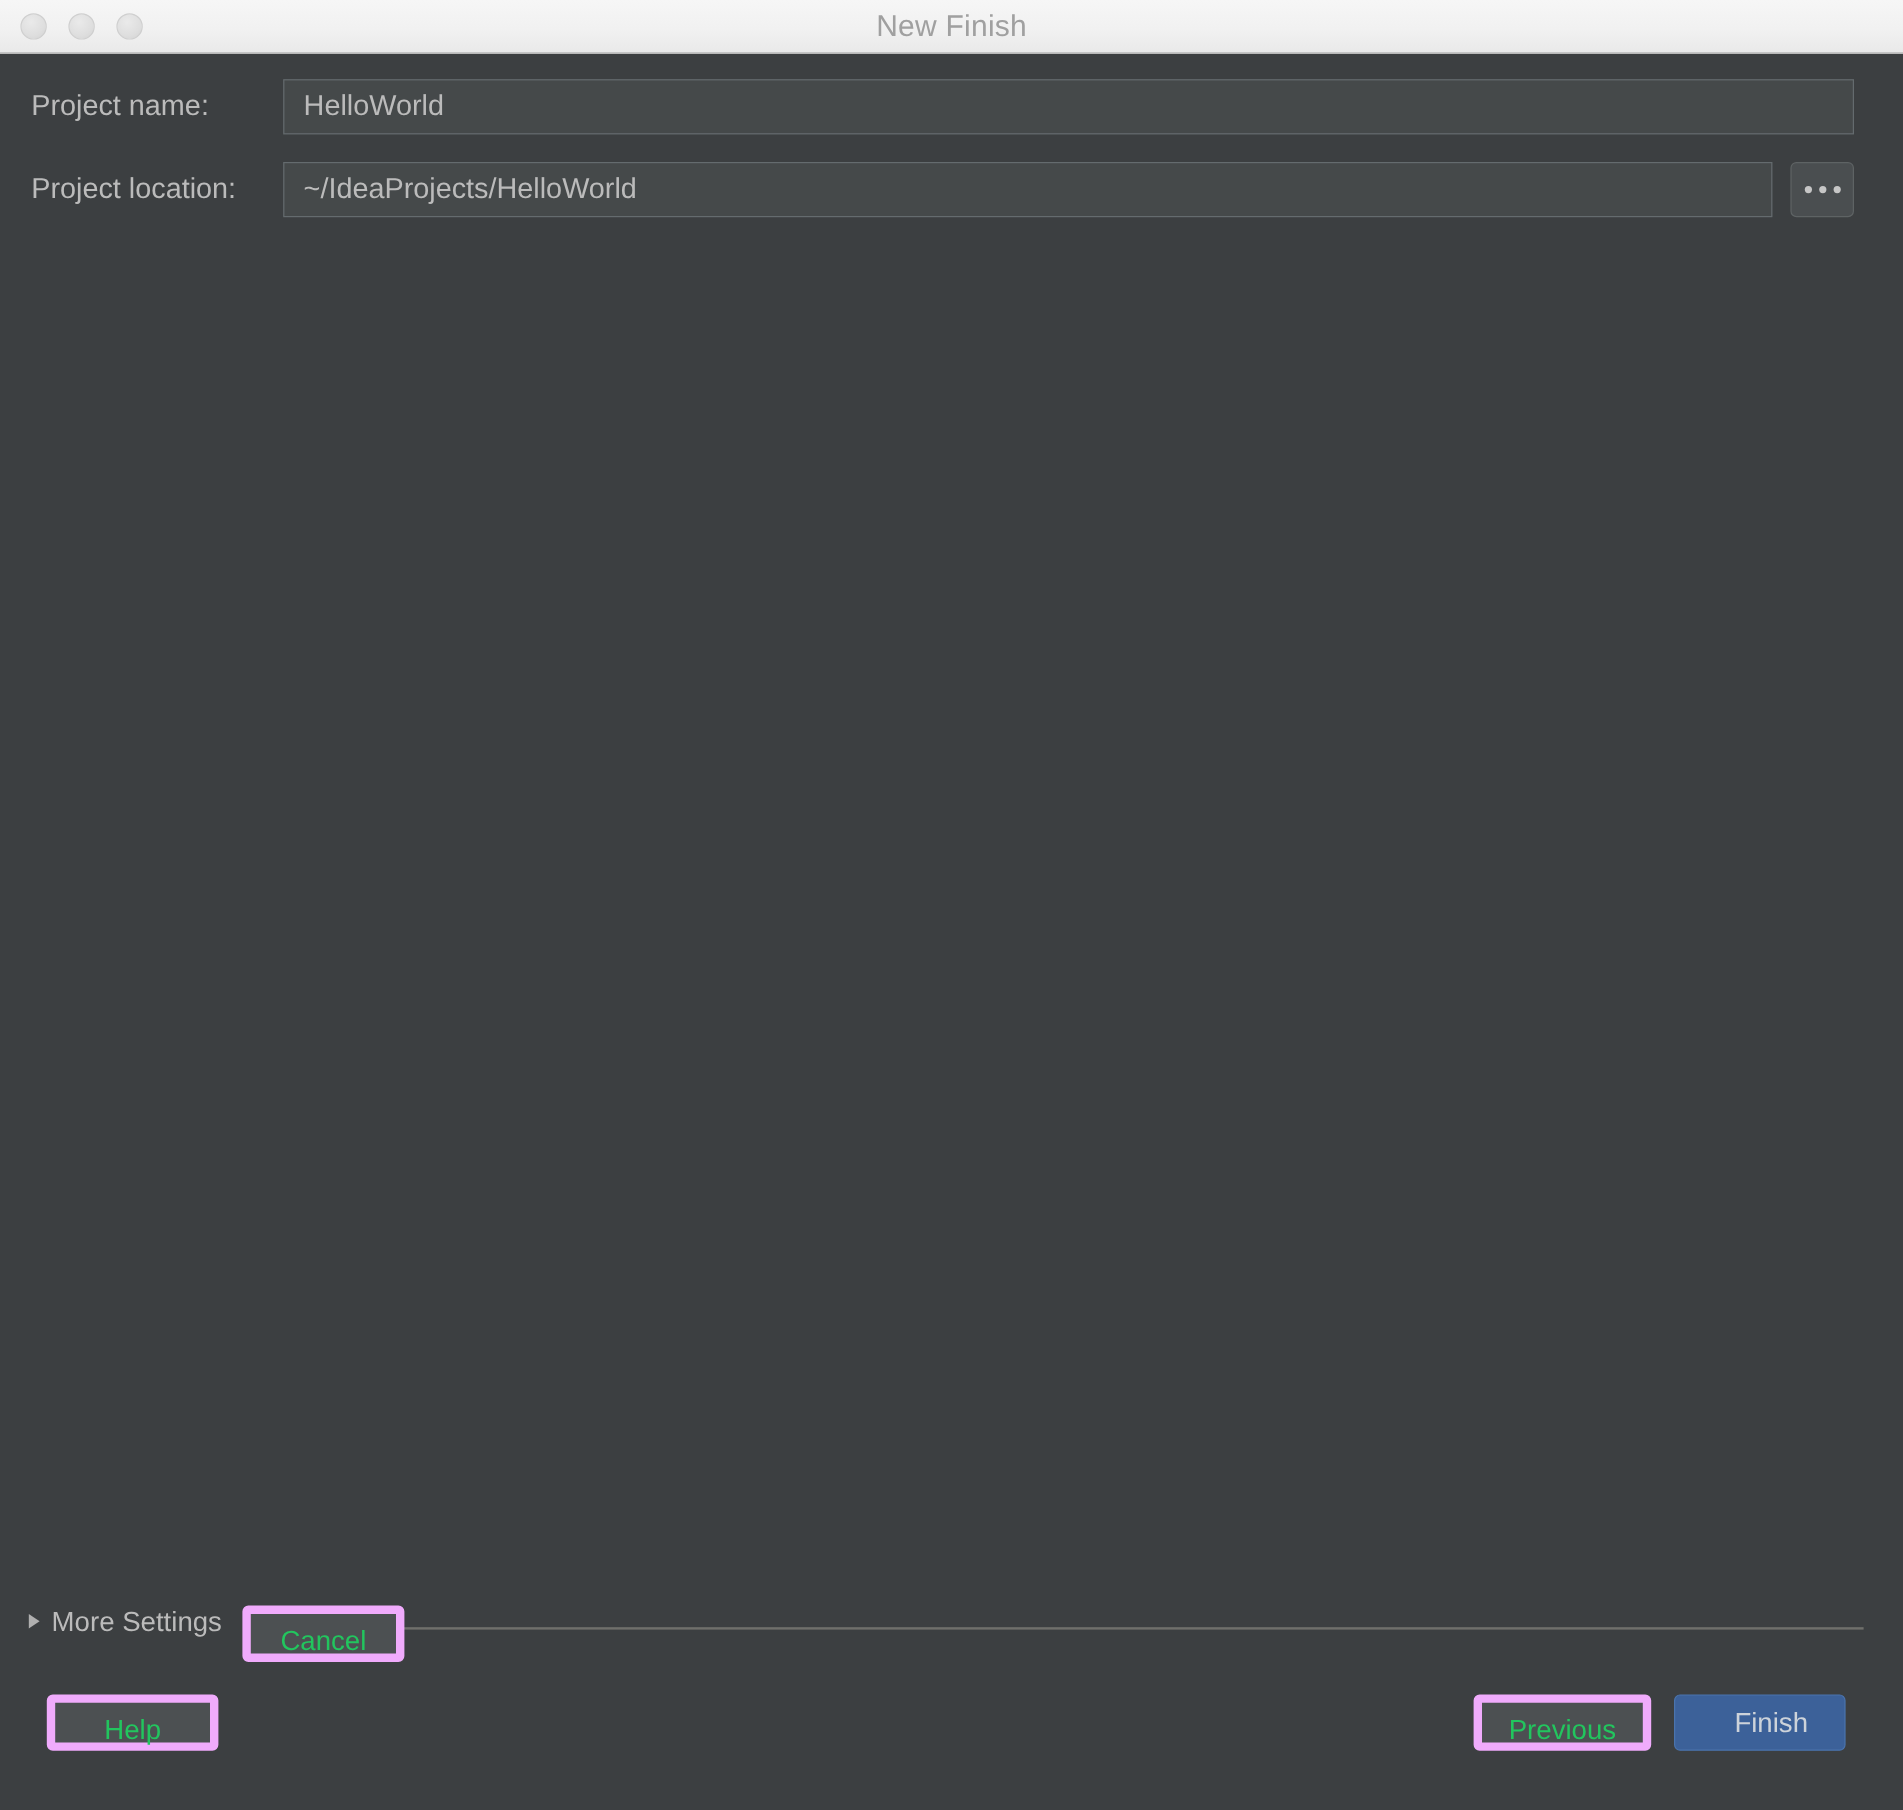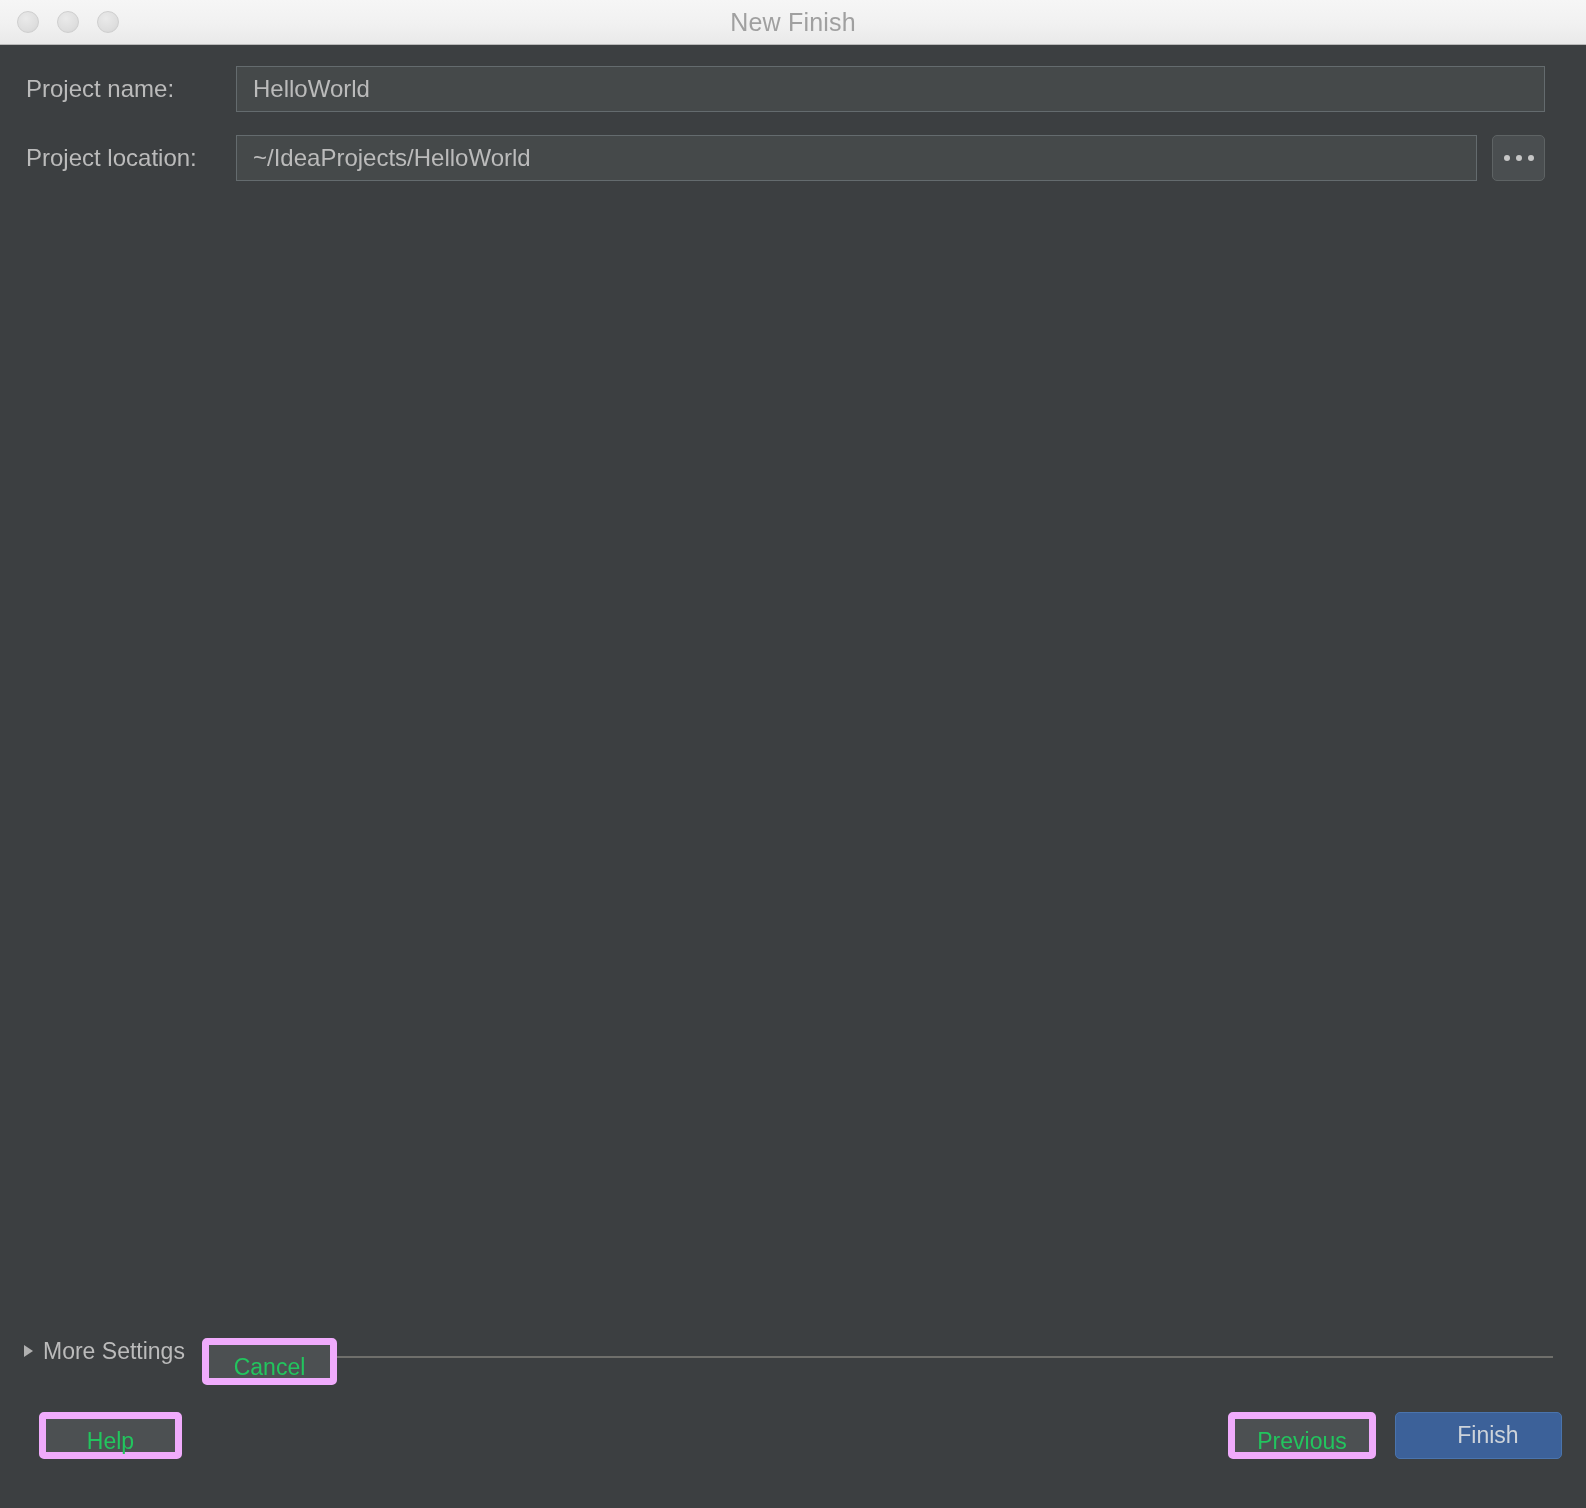--- a/index.html
+++ b/index.html
@@ -181,21 +181,21 @@
     white-space: nowrap;
   }
   .btn.default {
     background: #3c6199;
     border: 1px solid #4a74ad;
     color: #cdd3da;
   }
   .btn-help     { left: 39px;   top: 1367px; width: 143px; }
   .btn-cancel   { left: 202px;  top: 1293px; width: 135px; }
   .btn-previous { left: 1228px; top: 1367px; width: 148px; }
-  .btn-finish   { left: 1395px; top: 1367px; width: 167px; padding-left: 19px; }
+  .btn-finish   { left: 1395px; top: 1367px; width: 143px; padding-left: 19px; }
 </style>
 </head>
 <body>
 
 <div class="window">
 
   <div class="titlebar">
     <div class="traffic close"></div>
     <div class="traffic minimize"></div>
     <div class="traffic zoom"></div>

